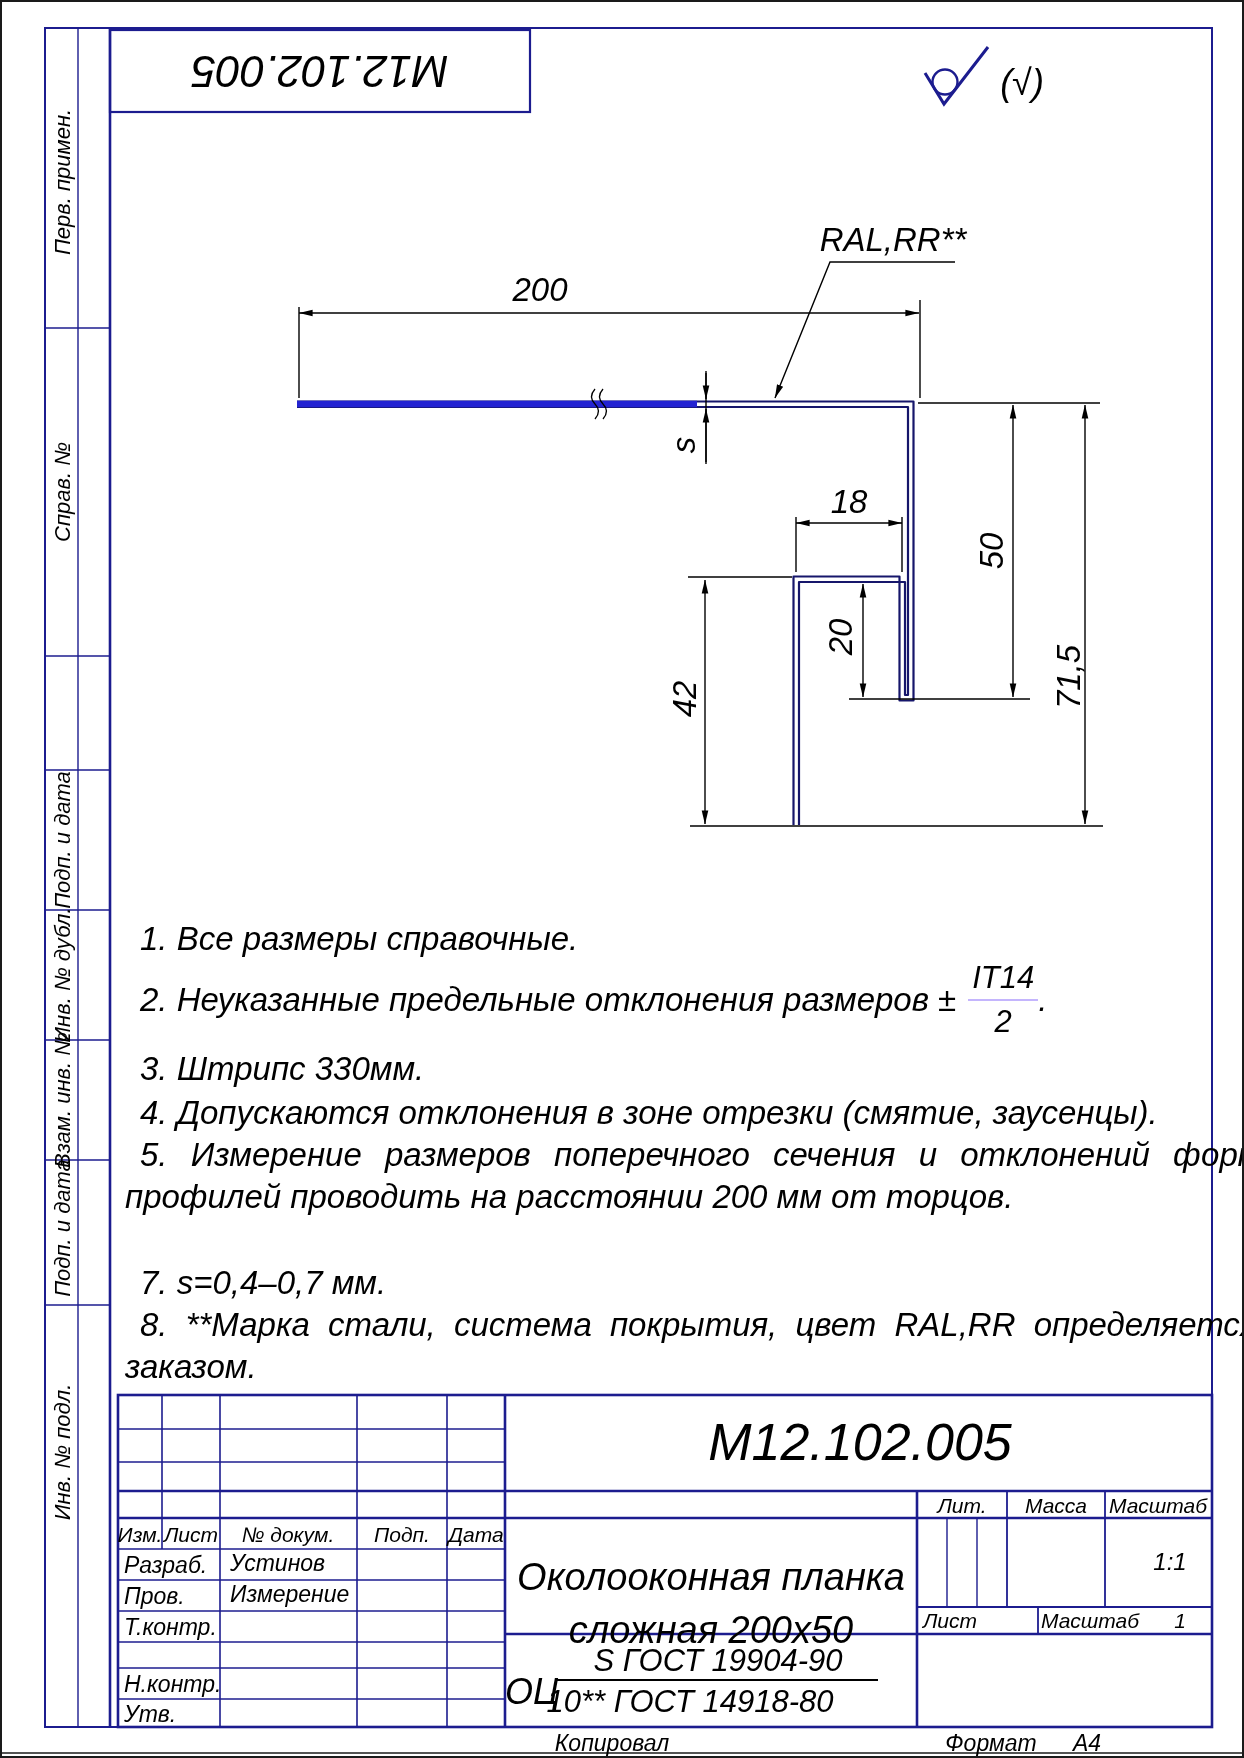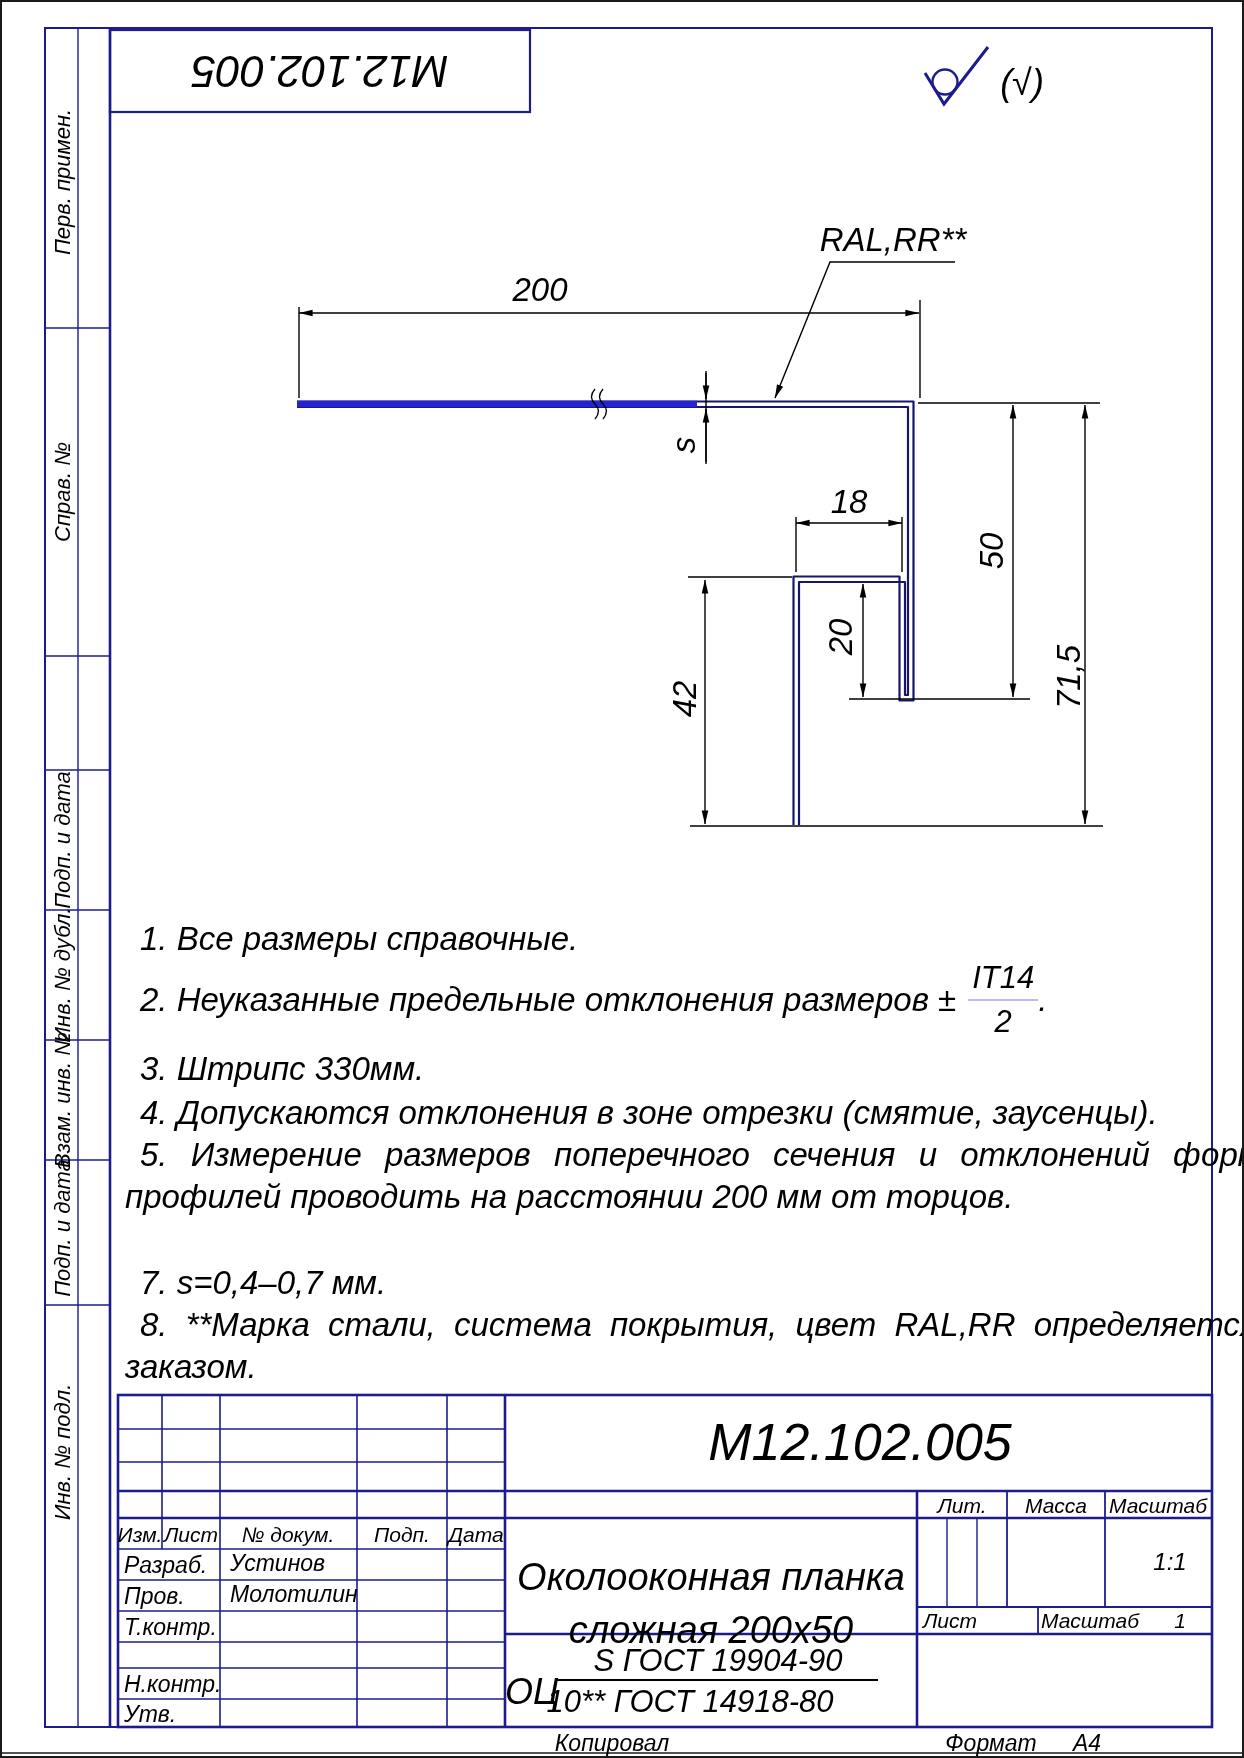--- a/index.html
+++ b/index.html
@@ -176,21 +176,21 @@
 
   <span class="t c lbl" style="left:140px;top:1534px;">Изм.</span>
   <span class="t c lbl" style="left:191px;top:1534px;">Лист</span>
   <span class="t c lbl" style="left:288px;top:1534px;">№ докум.</span>
   <span class="t c lbl" style="left:402px;top:1534px;">Подп.</span>
   <span class="t c lbl" style="left:476px;top:1534px;">Дата</span>
 
   <span class="t role" style="left:124px;top:1554px;">Разраб.</span>
   <span class="t role" style="left:230px;top:1552px;">Устинов</span>
   <span class="t role" style="left:124px;top:1585px;">Пров.</span>
-  <span class="t role" style="left:230px;top:1583px;">Молотилин</span>
+  <span class="t role" style="left:230px;top:1583px;">Измерение</span>
   <span class="t role" style="left:124px;top:1616px;">Т.контр.</span>
   <span class="t role" style="left:124px;top:1673px;">Н.контр.</span>
   <span class="t role" style="left:124px;top:1703px;">Утв.</span>
 
   <span class="t c lbl" style="left:962px;top:1505px;">Лит.</span>
   <span class="t c lbl" style="left:1056px;top:1505px;">Масса</span>
   <span class="t c lbl" style="left:1158px;top:1505px;">Масштаб</span>
   <span class="t c" style="left:1170px;top:1562px;font-size:24px;">1:1</span>
 
   <span class="t c lbl" style="left:950px;top:1620px;">Лист</span>

